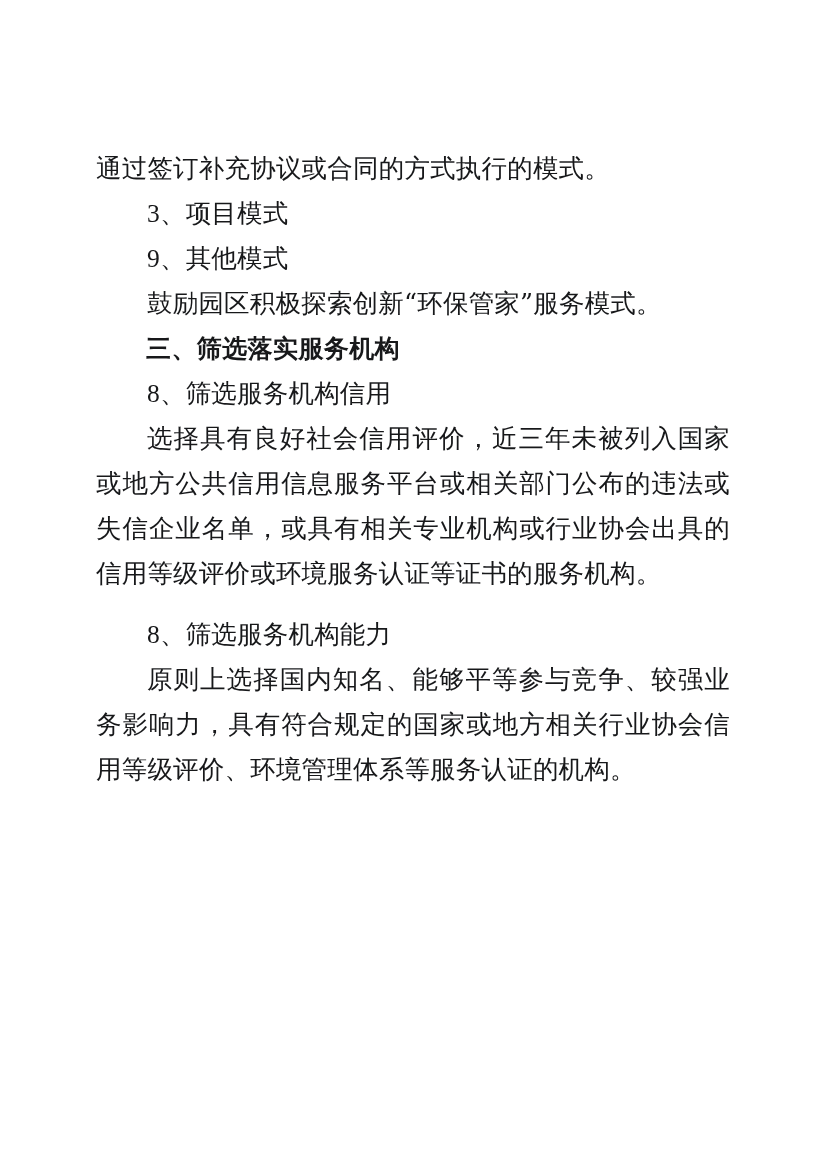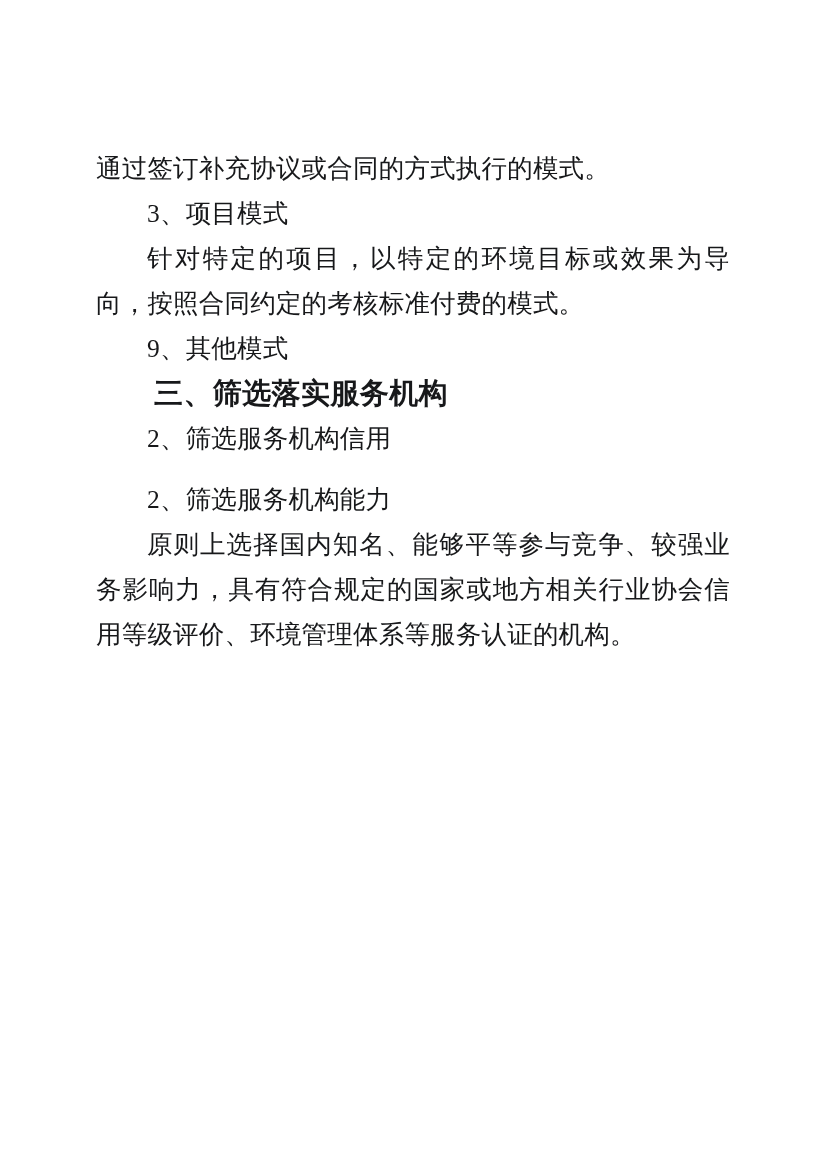--- a/index.html
+++ b/index.html
@@ -56,21 +56,21 @@
   .para.item {
     text-indent: 2em;
     font-family: Liberation Serif, serif;
   }
 
   
   .para.heading {
     text-indent: 2em;
     font-family: "DejaVu Sans", "Liberation Sans", sans-serif;
     font-weight: 700;
-    font-size: 29px;
+    font-size: 25px;
     letter-spacing: 0.4px;
   }
   .gap-md { height: 8px; }
 
   
   #page-number {
     position: absolute;
     left: 0;
     right: 0;
     top: 1080px;
@@ -85,36 +85,37 @@
 <body>
 
 <div id="page">
 
   <div id="text-column">
 
     <p class="para no-indent">通过签订补充协议或合同的方式执行的模式。</p>
 
     <p class="para item">3、项目模式</p>
 
-    <p class="para indent">针对特定的项目，以特定的环境目标或效果为导向，按照合同约定的考核标准付费的模式。</p>
 
     <p class="para item">9、其他模式</p>
 
+    <p class="para indent">鼓励园区积极探索创新“环保管家”服务模式。</p>
 
     <p class="para heading">三、筛选落实服务机构</p>
 
-    <p class="para item">2、筛选服务机构信用</p>
+    <p class="para item">8、筛选服务机构信用</p>
 
+    <p class="para indent">选择具有良好社会信用评价，近三年未被列入国家或地方公共信用信息服务平台或相关部门公布的违法或失信企业名单，或具有相关专业机构或行业协会出具的信用等级评价或环境服务认证等证书的服务机构。</p>
 
     <div class="gap-md"></div>
 
 
     <div class="gap-md"></div>
 
-    <p class="para item">2、筛选服务机构能力</p>
+    <p class="para item">8、筛选服务机构能力</p>
 
     <p class="para indent">原则上选择国内知名、能够平等参与竞争、较强业务影响力，具有符合规定的国家或地方相关行业协会信用等级评价、环境管理体系等服务认证的机构。</p>
 
   </div>
 
   <div id="page-number">2</div>
 
 </div>
 
 </body></html>

